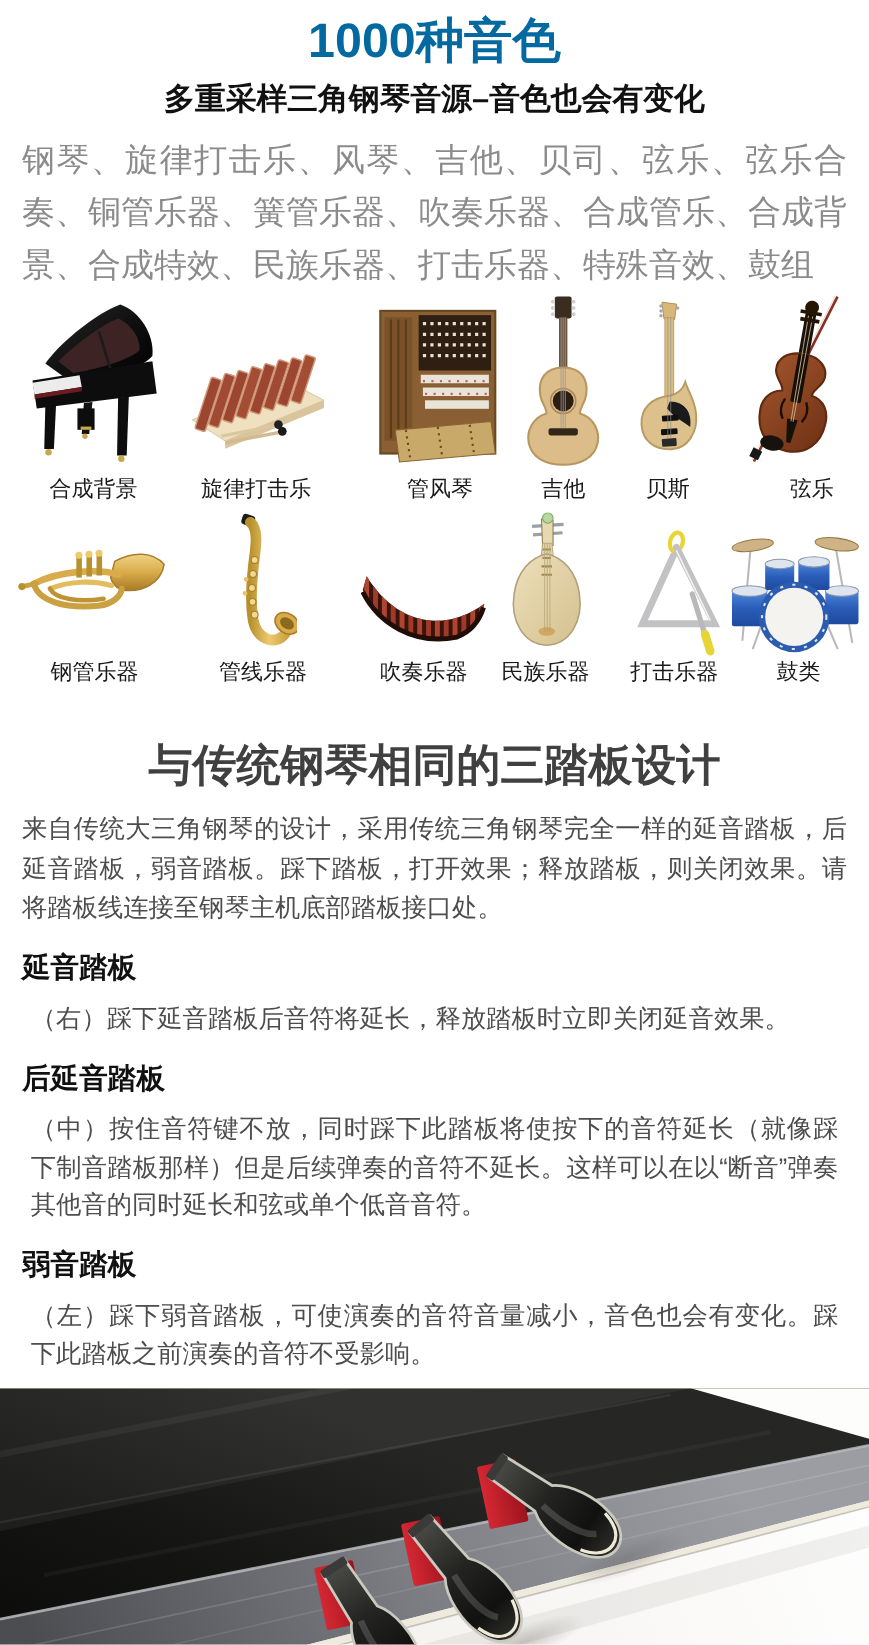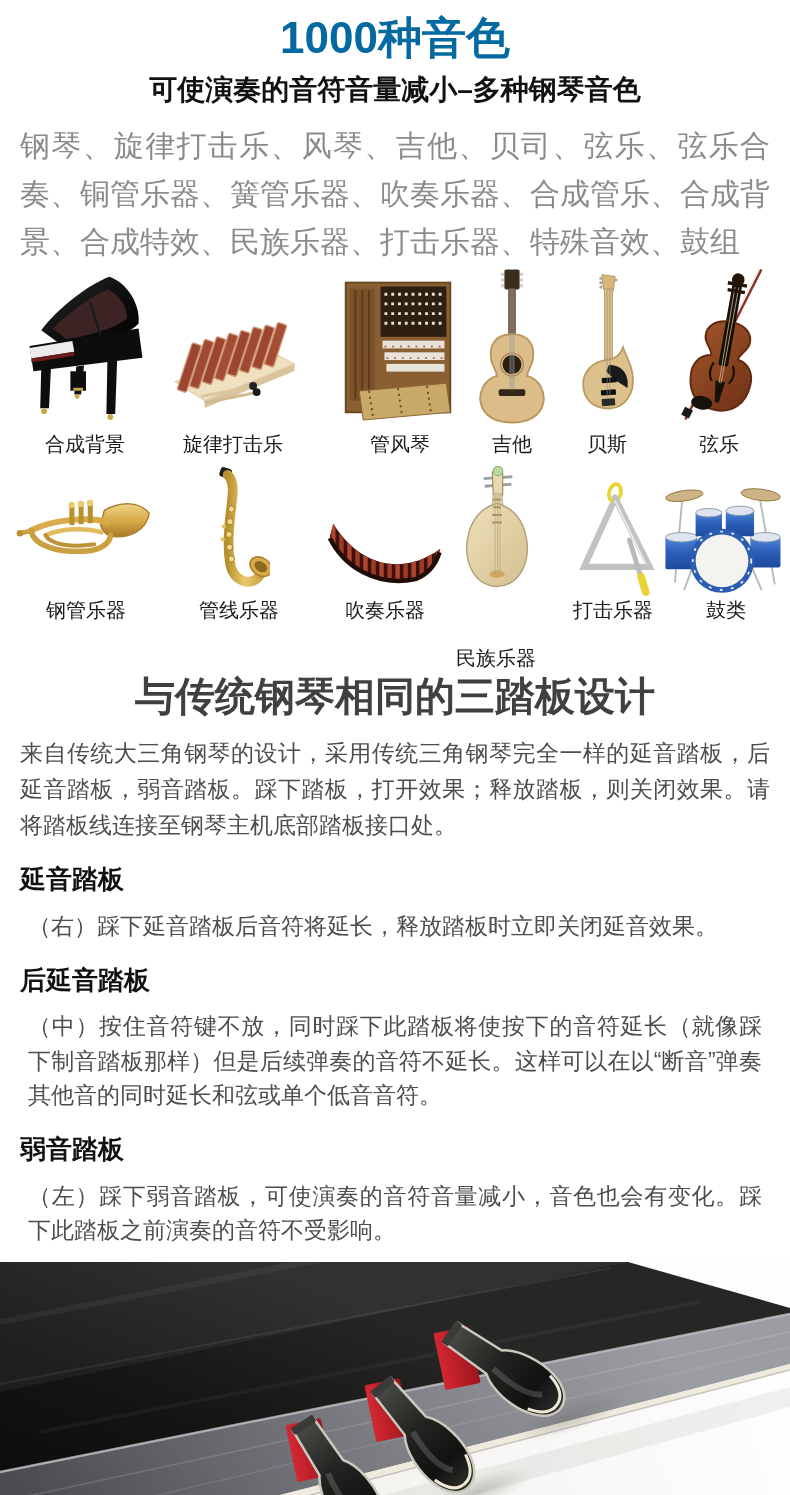--- a/index.html
+++ b/index.html
@@ -14,21 +14,21 @@
   .sec-title{margin:40px 0 0;text-align:center;font-size:40px;line-height:1.2;font-weight:bold;color:#404040;}
   .body-p{margin:16px 20px 0;font-size:23px;line-height:1.55;color:#4d4d4d;text-align:justify;}
   .ped-h{margin:20px 20px 0;font-size:26px;line-height:1.3;font-weight:bold;color:#111;}
   .ped-p{margin:12px 28px 0;font-size:23px;line-height:1.5;color:#4d4d4d;text-align:justify;}
   .photo{display:block;width:790px;height:312px;margin-top:14px;}
 </style>
 </head>
 <body>
 
 <h1 class="h1">1000种音色</h1>
-<h2 class="h2">可使演奏的音符音量减小–多种钢琴音色</h2>
+<h2 class="h2">多重采样三角钢琴音源–音色也会有变化</h2>
 <p class="tone-list">钢琴、旋律打击乐、风琴、吉他、贝司、弦乐、弦乐合奏、铜管乐器、簧管乐器、吹奏乐器、合成管乐、合成背景、合成特效、民族乐器、打击乐器、特殊音效、鼓组</p>
 
 <div class="inst-wrap">
 
   <div class="inst" style="left:12px;top:2px;width:146px;height:152px;">
     <svg viewBox="0 0 150 156">
       <defs>
           <linearGradient id="gp-l" x1="0" y1="0" x2="1" y2="1">
         <stop offset="0" stop-color="#2b2b2b"></stop>
             <stop offset="0.5" stop-color="#101010"></stop>
@@ -301,26 +301,26 @@
       <circle cx="70" cy="97" r="28" fill="#f4f3f0"></circle>
       <circle cx="70" cy="97" r="31" fill="none" stroke="#dfe5ee" stroke-width="2" stroke-dasharray="3 9"></circle>
     </svg>
   </div>
 
   <div class="inst-label" style="left:85px;top:165px;">合成背景</div>
   <div class="inst-label" style="left:233px;top:165px;">旋律打击乐</div>
   <div class="inst-label" style="left:400px;top:165px;">管风琴</div>
   <div class="inst-label" style="left:512px;top:165px;">吉他</div>
   <div class="inst-label" style="left:607px;top:165px;">贝斯</div>
-  <div class="inst-label" style="left:719px;top:165px;">弦乐</div>
+  <div class="inst-label" style="left:738px;top:165px;">弦乐</div>
 
   <div class="inst-label" style="left:86px;top:331px;">钢管乐器</div>
   <div class="inst-label" style="left:239px;top:331px;text-align:center;">管线乐器</div>
   <div class="inst-label" style="left:385px;top:331px;">吹奏乐器</div>
-  <div class="inst-label" style="left:496px;top:331px;margin-top:48px;">民族乐器</div>
+  <div class="inst-label" style="left:496px;top:331px;">民族乐器</div>
   <div class="inst-label" style="left:613px;top:331px;">打击乐器</div>
   <div class="inst-label" style="left:726px;top:331px;">鼓类</div>
 </div>
 
 <h2 class="sec-title">与传统钢琴相同的三踏板设计</h2>
 <p class="body-p">来自传统大三角钢琴的设计，采用传统三角钢琴完全一样的延音踏板，后延音踏板，弱音踏板。踩下踏板，打开效果；释放踏板，则关闭效果。请将踏板线连接至钢琴主机底部踏板接口处。</p>
 
 <h3 class="ped-h">延音踏板</h3>
 <p class="ped-p">（右）踩下延音踏板后音符将延长，释放踏板时立即关闭延音效果。</p>
 

